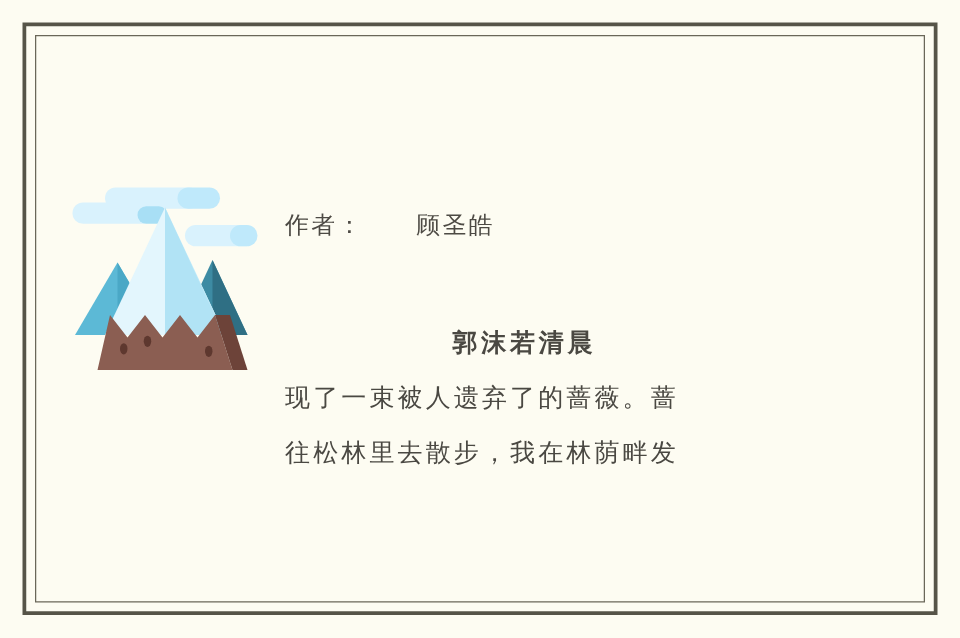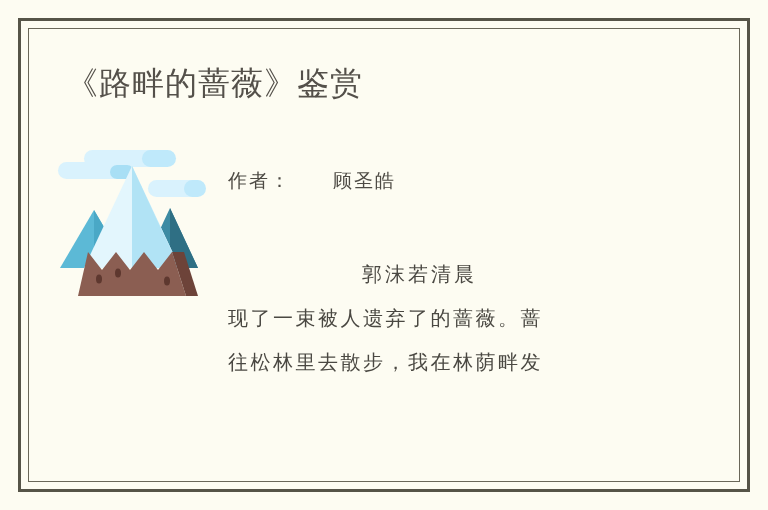--- a/index.html
+++ b/index.html
@@ -87,31 +87,31 @@
     font-size: 20px;
     line-height: 44px;
     color: #4a4842;
     font-family: "DejaVu Sans", sans-serif;
     letter-spacing: 2.5px;
     white-space: pre;
   }
   .body-line.first-line {
     padding-left: 134px;
     letter-spacing: 3px;
+    font-weight: bold;
   }
 </style>
 </head>
 <body>
 
 <div class="page">
 
   <div class="frame-outer"></div>
   <div class="frame-inner"></div>
 
-  <div class="doc-title">《路畔的蔷薇》鉴赏</div>
 
   <div class="illustration">
     <svg width="152" height="148" viewBox="0 0 152 148" xmlns="http://www.w3.org/2000/svg">
 
       <g>
         <rect x="28" y="2" width="76" height="17" rx="8.5" fill="#d9f2fd"></rect>
         <rect x="86" y="2" width="34" height="17" rx="8.5" fill="#bfe9fb"></rect>
         <rect x="2" y="14" width="64" height="17" rx="8.5" fill="#d9f2fd"></rect>
         <rect x="54" y="17" width="24" height="14" rx="7" fill="#a8dff5"></rect>
         <rect x="92" y="32" width="56" height="17" rx="8.5" fill="#d9f2fd"></rect>

